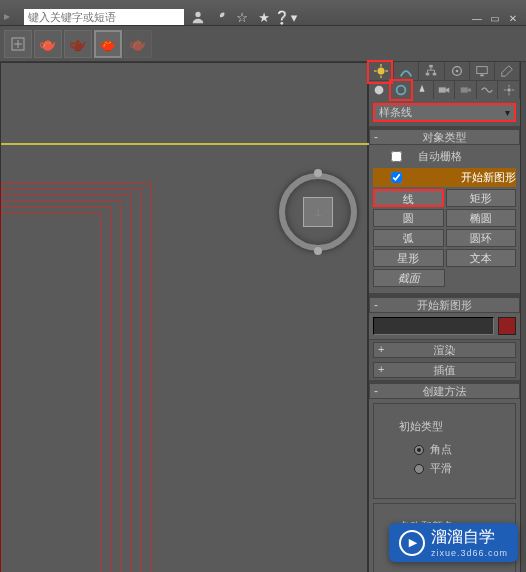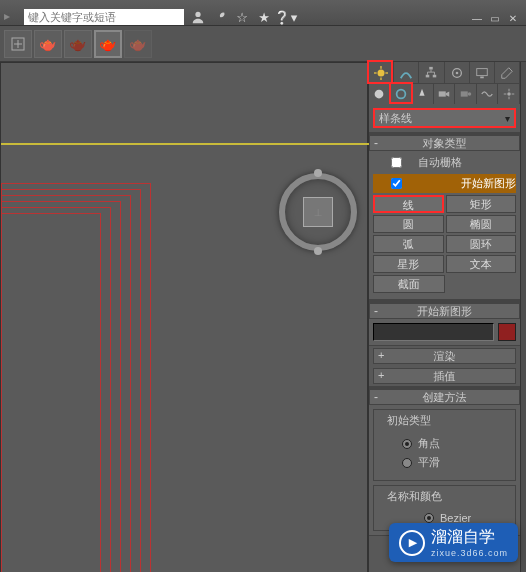--- a/index.html
+++ b/index.html
@@ -172,42 +172,42 @@
     .pbtn {
       height: 18px;
       background: #6c6c6c;
       border: 1px solid #444;
       text-align: center;
       font-size: 11px;
       line-height: 16px;
       color: #ddd;
     }
     .pbtn.hi { border:2px solid #ff2a2a; }
-    .pbtn.full { grid-column: 1 / -1; width: 50%; }
+    .pbtn.full { grid-column: 1 / -1; width: 50%; font-style: italic; }
     
     .name-color { display:flex; gap:4px; padding:4px; align-items:center;}
     .name-input { flex:1; height:18px; background:#333; border:1px inset #222;}
     .color-swatch{width:18px;height:18px;background:#902020;border:1px solid #222;}
     
     .collapsed-rollout {
       height: 16px;
       background: #656565;
       border: 1px solid #444;
       text-align: center;
       font-size: 11px;
       position:relative;
       margin:2px 4px;
     }
     .collapsed-rollout .toggle{position:absolute;left:4px;top:0;}
     
     .radio-group { padding: 4px 8px 4px 24px; }
     .radio-row{display:flex;align-items:center;gap:6px;font-size:11px;padding:2px 0;}
     .radio{width:10px;height:10px;border-radius:50%;border:1px solid #222;background:#888;display:inline-block;position:relative;}
     .radio.on::after{content:"";position:absolute;inset:2px;border-radius:50%;background:#222;}
-    .group-frame{border:1px solid #444;margin:4px;padding:4px;}
+    .group-frame{border:1px solid #444;margin:4px;padding:16px;}
     .group-label{font-size:11px;margin:-10px 0 2px 6px;background:#5e5e5e;display:inline-block;padding:0 3px;}
     
     .watermark {
       position:absolute;
       right:8px; bottom:10px;
       background:#1e5eb6;
       color:#fff;
       padding:4px 10px;
       border-radius:6px;
       display:flex;

